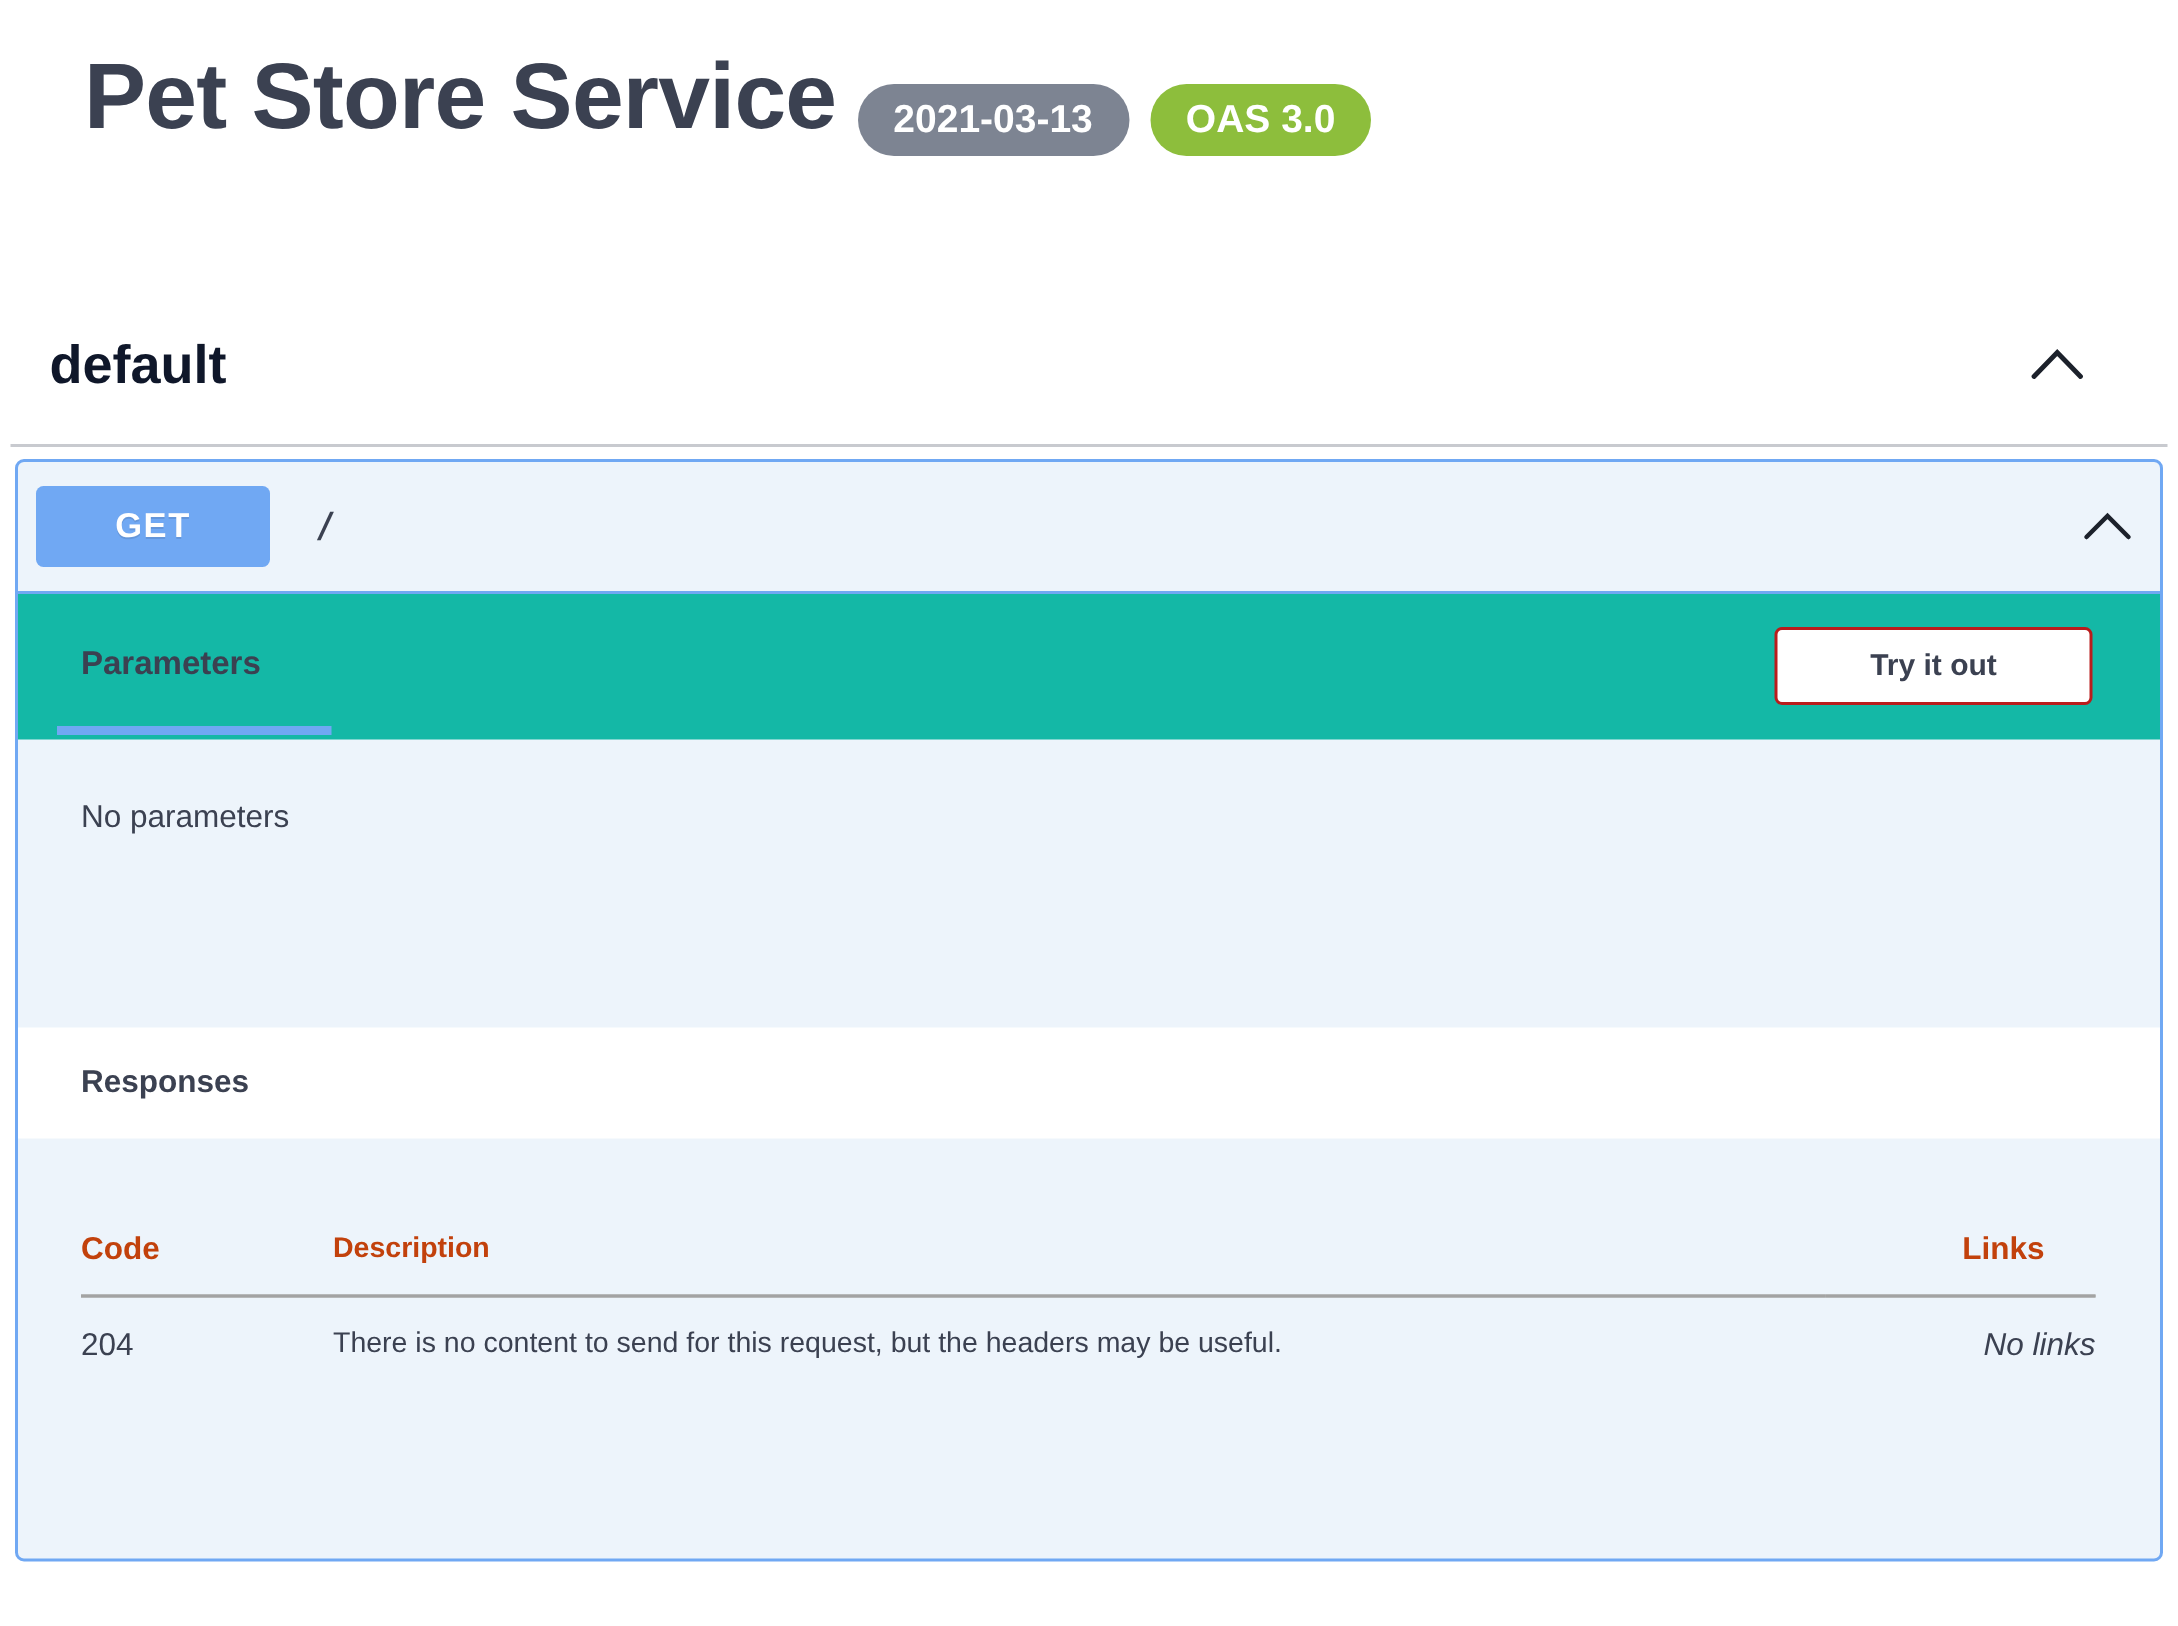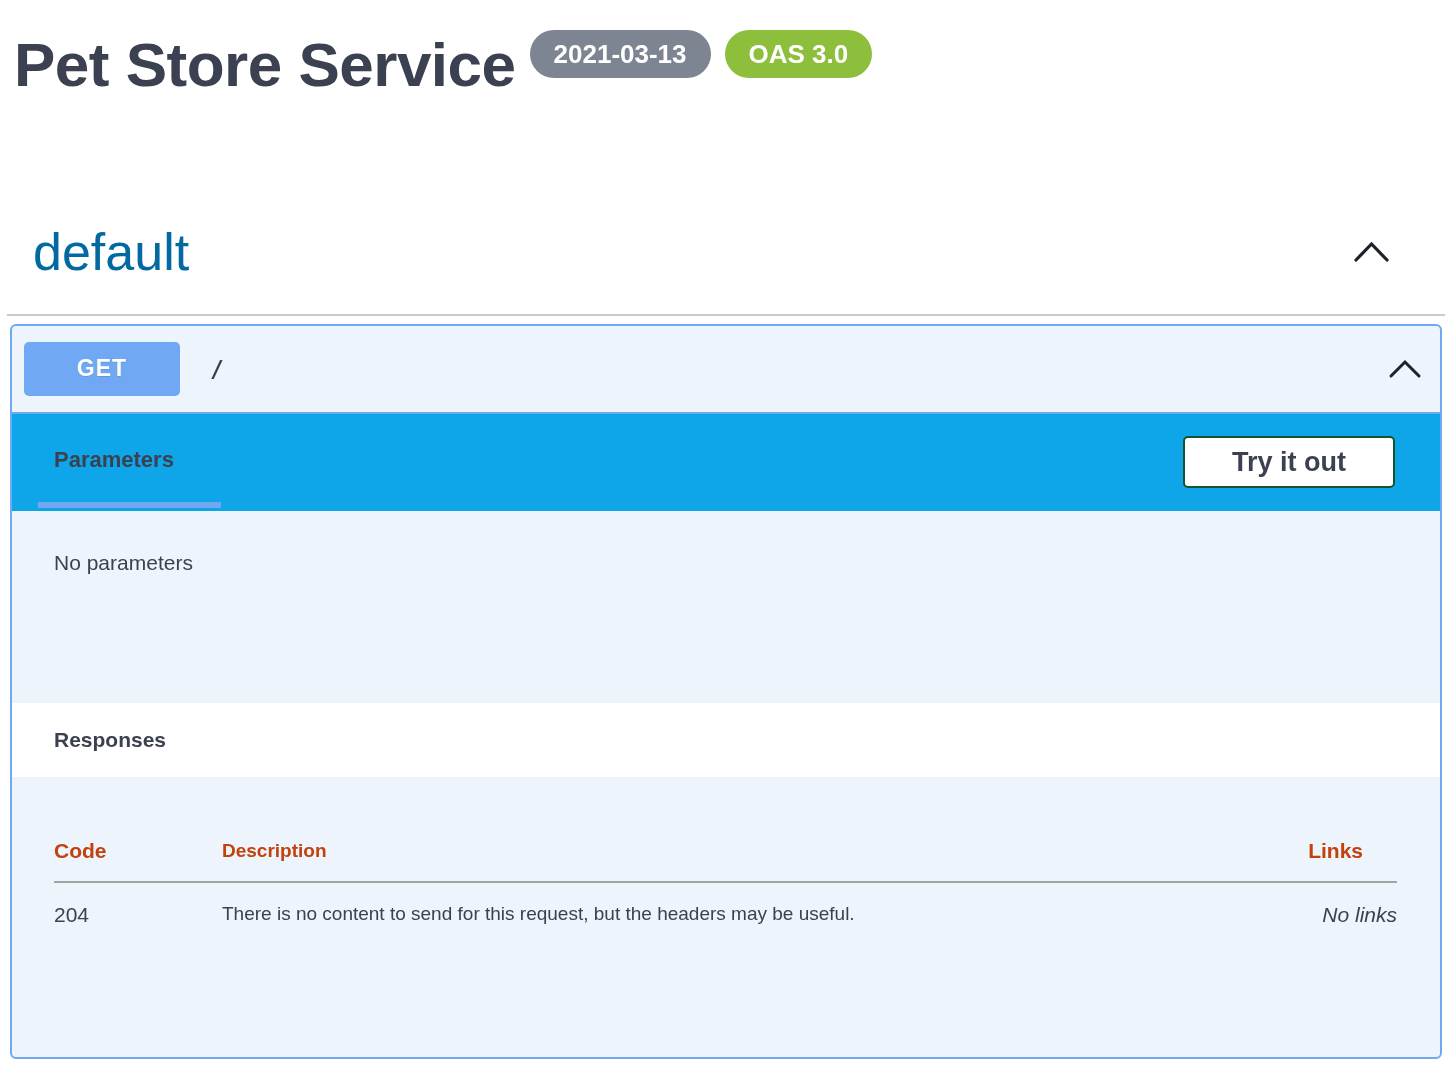--- a/index.html
+++ b/index.html
@@ -5,42 +5,42 @@
   * { box-sizing: border-box; margin: 0; padding: 0; }
   html, body {
     width: 1452px; height: 1084px;
     background: #ffffff;
     font-family: "Liberation Sans", sans-serif;
     color: #3b4151;
     overflow: hidden;
   }
 
   
-  .info { padding: 26px 0 0 14px; display: flex; align-items: flex-start; }
+  .info { padding: 26px 0 0 14px; display: flex; align-items: flex-end; margin-left: 42px; }
   .info h1 {
     font-size: 62px; font-weight: 700; color: #3b4151;
     line-height: 1.25; letter-spacing: -0.5px;
   }
   .badges { display: flex; gap: 14px; margin: 4px 0 0 14px; }
   .badge {
     display: inline-flex; align-items: center; justify-content: center;
     height: 48px; border-radius: 26px;
     color: #ffffff; font-weight: 700; font-size: 26px;
     padding: 0 24px; white-space: nowrap;
   }
   .badge-version { background: #7d8492; }
   .badge-oas { background: #8dbe3c; }
 
   
   .tag-section {
     margin-top: 118px;
     padding: 0 62px 0 33px;
     display: flex; align-items: center; justify-content: space-between;
   }
-  .tag-section h3 { font-size: 52px; font-weight: 400; color: #0369a1; }
+  .tag-section h3 { font-size: 36px; font-weight: 700; color: #0f172a; }
   .tag-divider {
     margin: 32px 7px 0 7px;
     border-bottom: 2px solid rgba(59,65,81,.28);
   }
   .chevron-btn {
     background: none; border: none; cursor: pointer; padding: 0;
     display: flex; align-items: center;
   }
 
   
@@ -68,36 +68,36 @@
   }
   .summary-path {
     margin-left: 30px;
     font-family: "DejaVu Sans Mono", monospace;
     font-size: 23px; font-weight: 700; color: #3b4151;
   }
   .opblock-summary .chevron-btn { margin-left: auto; }
 
   
   .params-header {
-    height: 97px; background: #0ea5e9;
+    height: 97px; background: #14b8a6;
     display: flex; align-items: center; justify-content: space-between;
     padding: 0 45px 0 26px;
     position: relative;
   }
   .tab-item { position: relative; height: 100%; display: flex; align-items: center; cursor: pointer; }
   .tab-item h4 { font-size: 22px; font-weight: 700; color: #3b4151; padding: 0 16px; margin-top: -4px; }
   .tab-underline {
     position: absolute; left: 0; bottom: 3px;
     width: 183px; height: 6px; background: #70a8f3;
   }
   .try-out-btn {
-    background: #ffffff; border: 2px solid #14532d; border-radius: 5px;
+    background: #ffffff; border: 2px solid #b91c1c; border-radius: 5px;
     width: 212px; height: 52px;
     font-family: "Liberation Sans", sans-serif;
-    font-size: 27px; font-weight: 700; color: #3b4151;
+    font-size: 20px; font-weight: 700; color: #3b4151;
     cursor: pointer;
   }
 
   
   .no-params-band { height: 192px; padding: 40px 0 0 42px; }
   .no-params-band p { font-size: 21px; color: #3b4151; }
 
   
   .responses-header {
     height: 74px; background: #ffffff;

